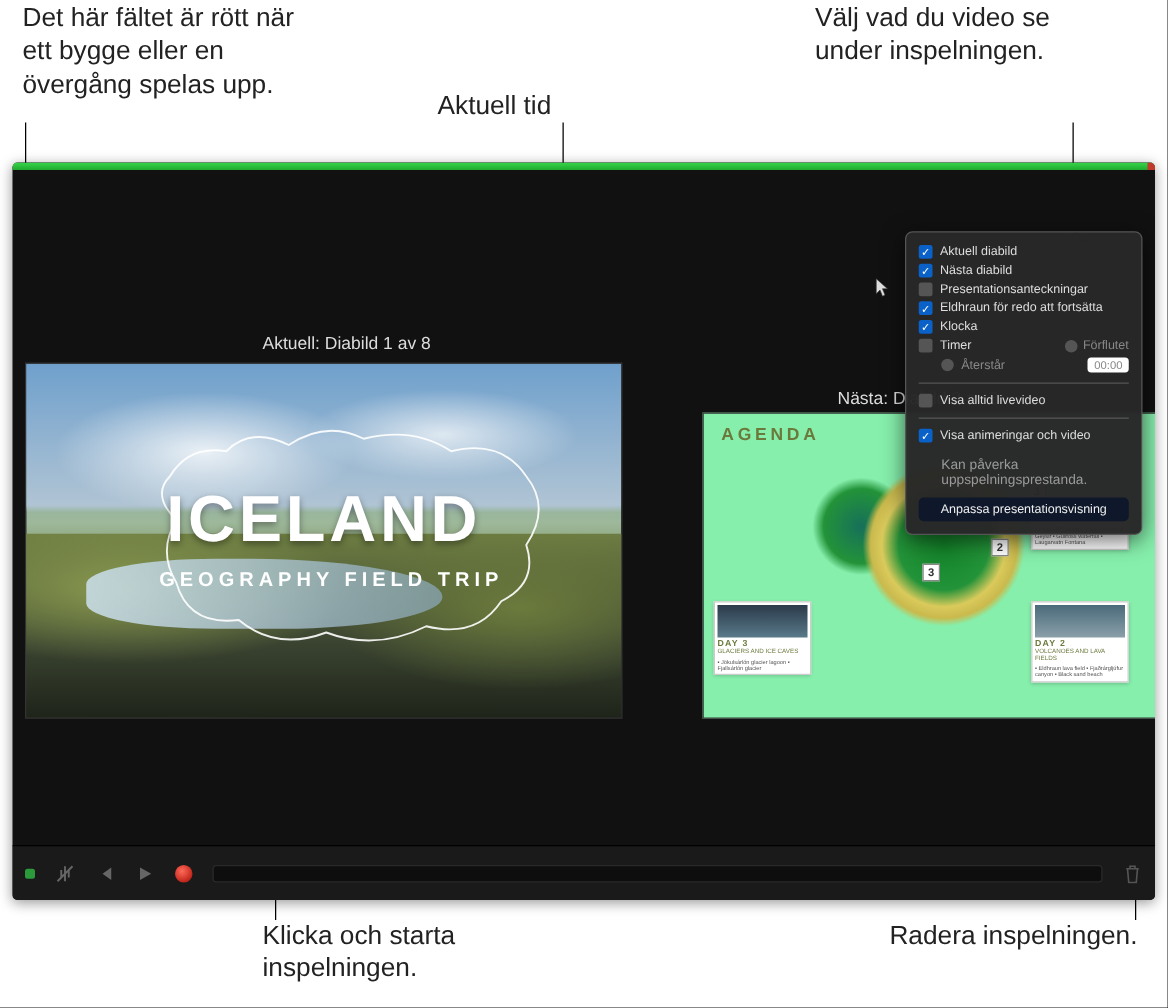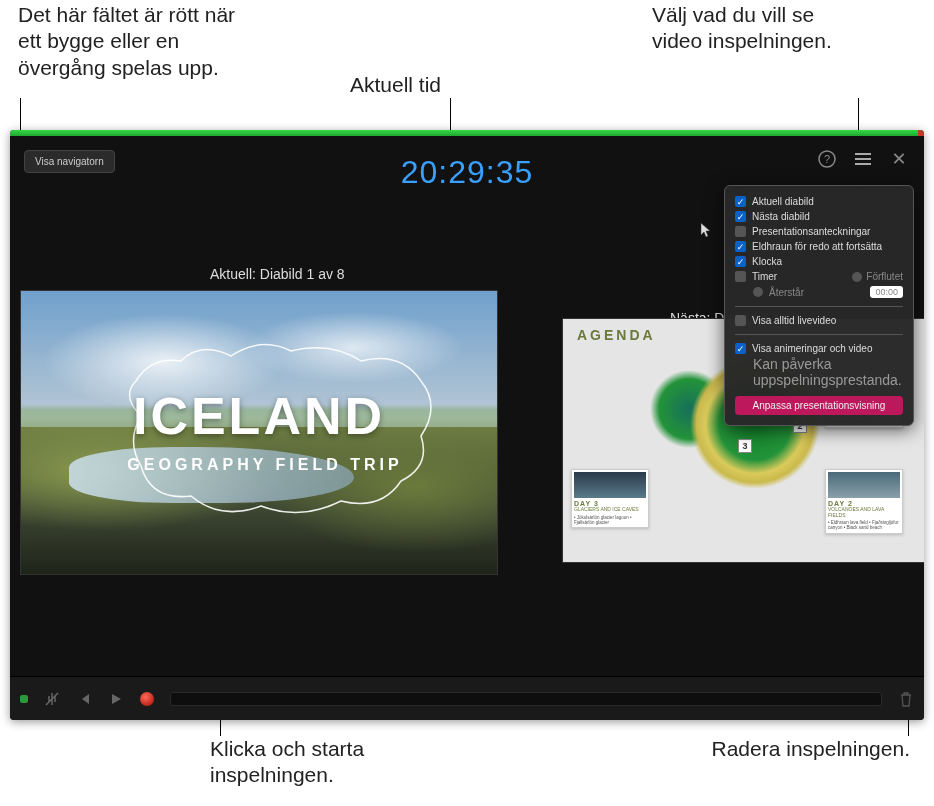--- a/index.html
+++ b/index.html
@@ -124,29 +124,29 @@
     border-radius: 2px;
     display:flex;align-items:center;justify-content:center;
     font-size: 9px;
     color:#fff;
     flex-shrink: 0;
   }
   .chk.on { background:#0a62c9; }
   .chk.off { background:#555; }
   .radio { width:10px;height:10px;border-radius:50%;background:#555;flex-shrink:0; }
   .pop-sub { padding-left: 18px; color:#888; }
-  .pop-note { font-size:14px; color:#999; padding-left:18px; margin-top:0;}
+  .pop-note { font-size:11px; color:#999; padding-left:18px; margin-top:10px;}
   .pop-divider { border-top:1px solid #555; margin:6px 0; }
   .pop-timer-val {
     background:#ffffff; border-radius:3px; padding:1px 5px;
     font-size:9px; color:#888; margin-left:auto;
   }
   .pop-btn {
     margin-top:8px;
-    background:#be185d; border-radius:4px;
+    background:#0f172a; border-radius:4px;
     text-align:center; padding:4px 0;
     font-size:10px; color:#eee;
   }
   .slide-label {
     position: absolute;
     color: #ddd;
     font-size: 14px;
   }
   .current-slide {
     position: absolute;
@@ -194,23 +194,23 @@
     text-align:center;
     color:#fff;
     font-size:16px;
     letter-spacing:4px;
     font-weight:600;
     padding-left:12px;
   }
 
   .next-slide {
     position:absolute;
-    left: 552px; top: 188px;
+    left: 552px; top: 200px;
     width: 364px; height: 245px;
-    background: #e5e5e5;
+    background: #86efac;
     border: 1px solid #333;
     overflow: hidden;
   }
   .agenda-title {
     position:absolute; left:14px; top:8px;
     font-size:14px; letter-spacing:3px;
     color:#6b7a3c; font-weight:700;
   }
   .agenda-map {
     position:absolute; left:60px; top:30px; width:220px; height:150px;
@@ -277,51 +277,33 @@
 </style>
 </head>
 <body>
 
 <div class="callout" style="left:18px; top:2px; width:240px;">Det här fältet är rött när ett bygge eller en övergång spelas upp.</div>
 <div class="callout-line" style="left:20px; top:98px; width:1px; height:34px;"></div>
 
 <div class="callout" style="left:350px; top:72px;">Aktuell tid</div>
 <div class="callout-line" style="left:450px; top:98px; width:1px; height:60px;"></div>
 
-<div class="callout" style="left:652px; top:2px; width:200px; text-align:left;">Välj vad du vill se video inspelningen.</div>
+<div class="callout" style="left:652px; top:2px; width:200px; text-align:left;">Välj vad du video se under inspelningen.</div>
 <div class="callout-line" style="left:858px; top:98px; width:1px; height:62px;"></div>
 
 <div class="callout" style="left:210px; top:736px; width:230px;">Klicka och starta inspelningen.</div>
 <div class="callout-line" style="left:220px; top:712px; width:1px; height:24px;"></div>
 
 <div class="callout" style="left:650px; top:736px; width:260px; text-align:right;">Radera inspelningen.</div>
 <div class="callout-line" style="left:908px; top:712px; width:1px; height:24px;"></div>
 
 <div class="frame">
   <div class="topbar-green"></div>
   <div class="topbar-red-cap"></div>
 
-  <div class="top-controls">
-    <div class="btn-navigator">Visa navigatorn</div>
-    <div class="clock">20:29:35</div>
-    <div class="top-right-icons">
-      <div class="icon">
-        <svg width="18" height="18" viewBox="0 0 18 18">
-            <circle cx="9" cy="9" r="8" fill="none" stroke="#888" stroke-width="1.5"></circle>
-            <text x="9" y="13" text-anchor="middle" font-size="11" fill="#888" font-family="Arial">?</text>
-          </svg>
-      </div>
-      <div class="icon menu-icon-lines">
-        <div></div>
-          <div></div>
-          <div></div>
-      </div>
-      <div class="icon close-x">✕</div>
-    </div>
-  </div>
 
   <div class="cursor-arrow">
     <svg width="12" height="16" viewBox="0 0 12 16">
         <path d="M1 1 L1 13 L4 10 L6 15 L8 14 L6 9 L10 9 Z" fill="#ddd" stroke="#333" stroke-width="0.5"></path>
       </svg>
   </div>
 
   <div class="popover">
     <div class="pop-row">
       <span class="chk on">✓</span>

